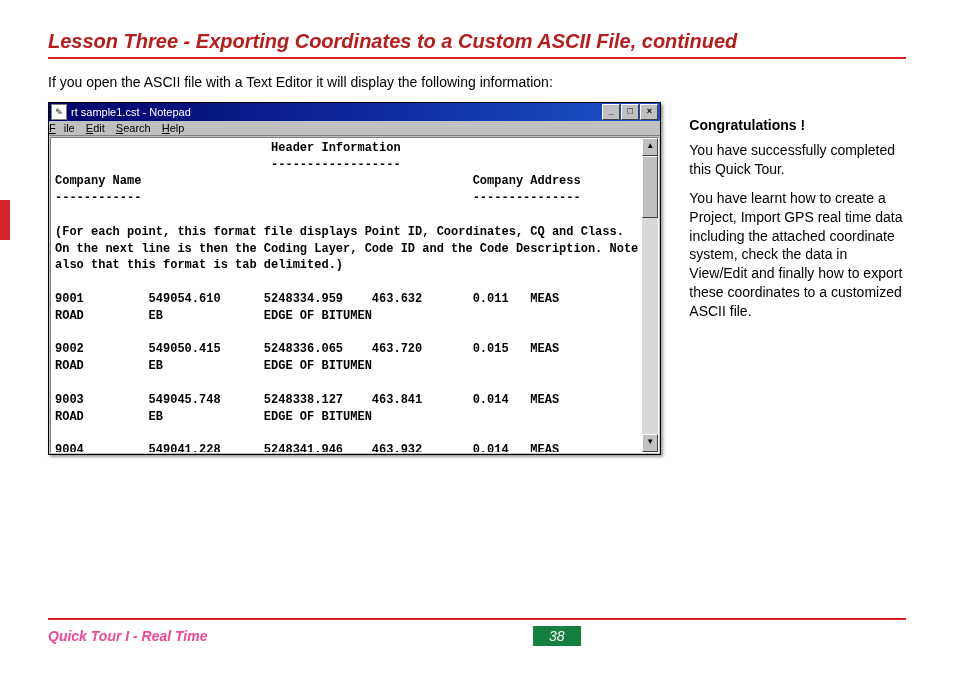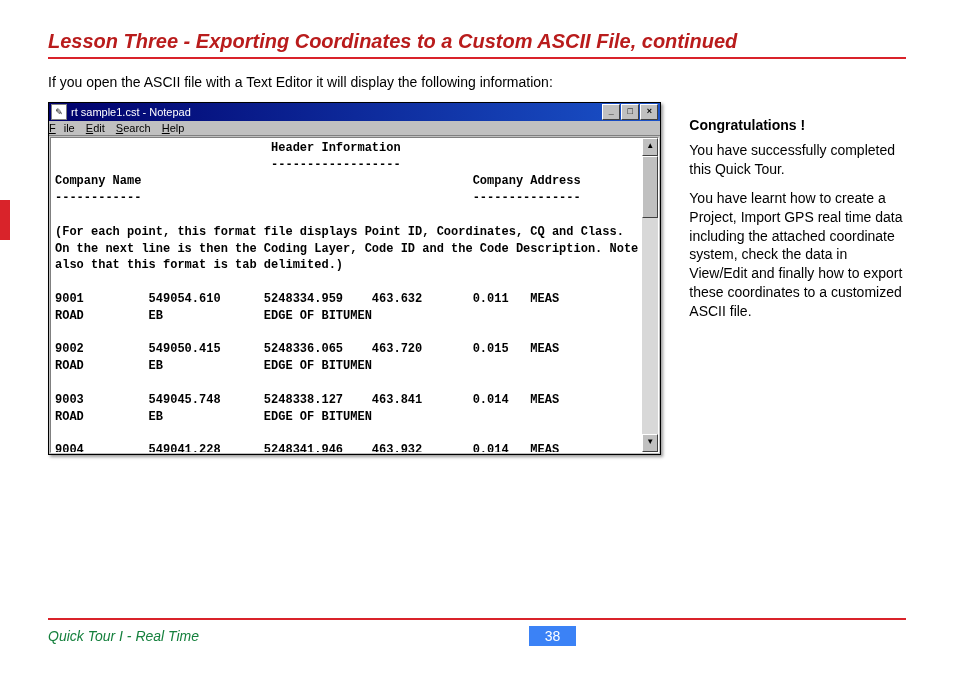--- a/index.html
+++ b/index.html
@@ -164,35 +164,36 @@
     border: 0;
     border-top: 2px solid #d9232a;
     margin: 0 0 6px 0;
   }
   .footer-row {
     display: flex;
     align-items: center;
     font-size: 14px;
   }
   .footer-left {
-    color: #15803d;
-    font-weight: normal;
+    color: #ec4899;
+    font-weight: bold;
     font-style: italic;
     flex: 0 0 auto;
   }
   .footer-center {
     flex: 1;
     display: flex;
     justify-content: center;
   }
   .page-num {
-    background: #3b82f6;
+    background: #15803d;
     color: #fff;
     padding: 2px 16px;
     font-size: 14px;
+    font-style: italic;
   }
   .footer-right {
     color: #000;
     font-style: italic;
     font-size: 13px;
   }
 </style>
 </head>
 <body>
 

